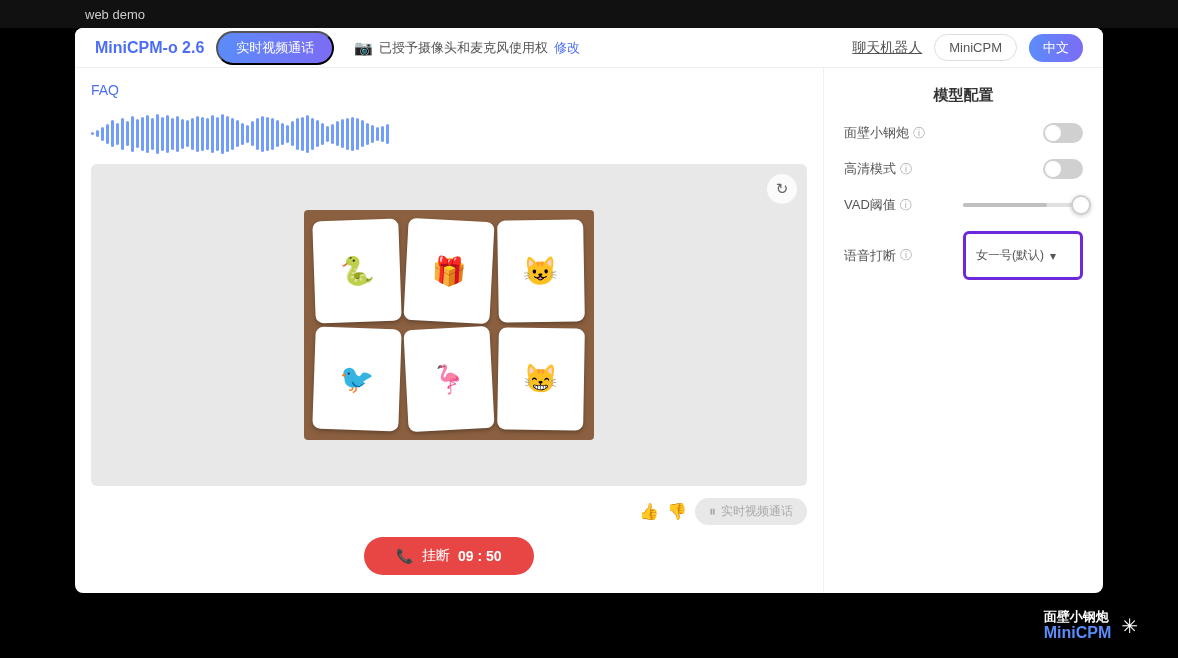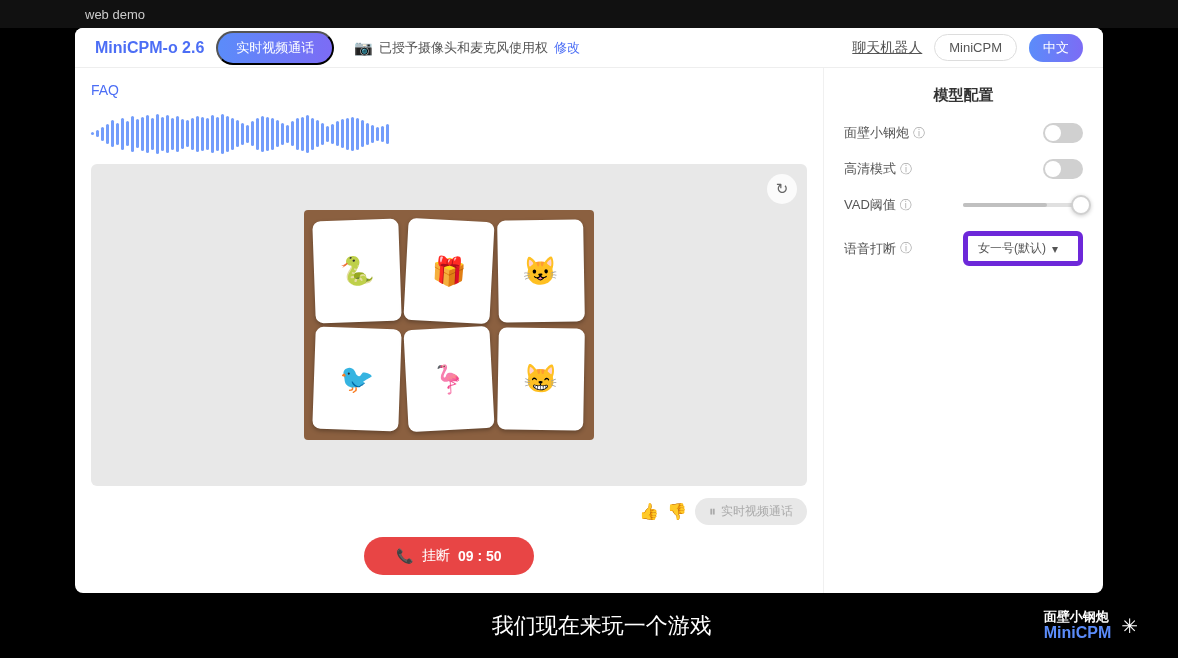--- a/index.html
+++ b/index.html
@@ -350,23 +350,23 @@
       width: 20px;
       height: 20px;
       background: #fff;
       border: 2px solid #d0d0d0;
       border-radius: 50%;
       box-shadow: 0 1px 4px rgba(0,0,0,0.2);
     }
 
     
     .voice-select {
-      border: 5px solid #6d28d9;
+      border: 3px solid #6d28d9;
       border-radius: 6px;
-      padding: 4px 10px;
+      padding: 13px 10px;
       font-size: 12px;
       color: #555;
       background: #fff;
       cursor: pointer;
       display: flex;
       align-items: center;
       gap: 6px;
       min-width: 120px;
     }
 
@@ -581,21 +581,20 @@
           <span>▾</span>
         </div>
       </div>
     </div>
 
   </div>
 </div>
 
 <div class="subtitle-bar">
   <div style="flex:0 0 120px;"></div>
-  <div class="subtitle-text">我们现在来玩一个游戏</div>
   <div class="brand-logo">
     <div style="display:flex;align-items:center;gap:4px;">
       <div>
         <div class="brand-name">面壁小钢炮</div>
         <div class="brand-sub">MiniCPM</div>
       </div>
       <span class="brand-icon">✳</span>
     </div>
   </div>
 </div>

